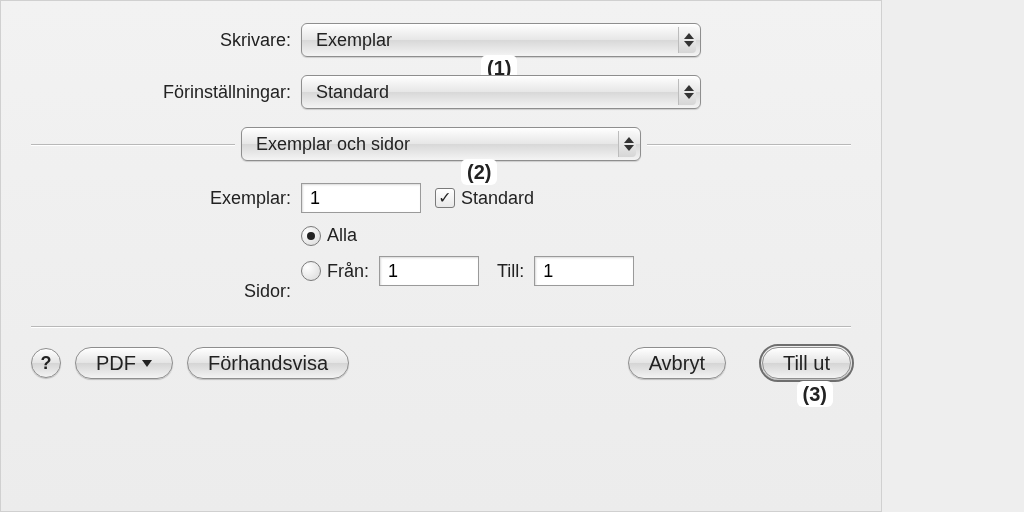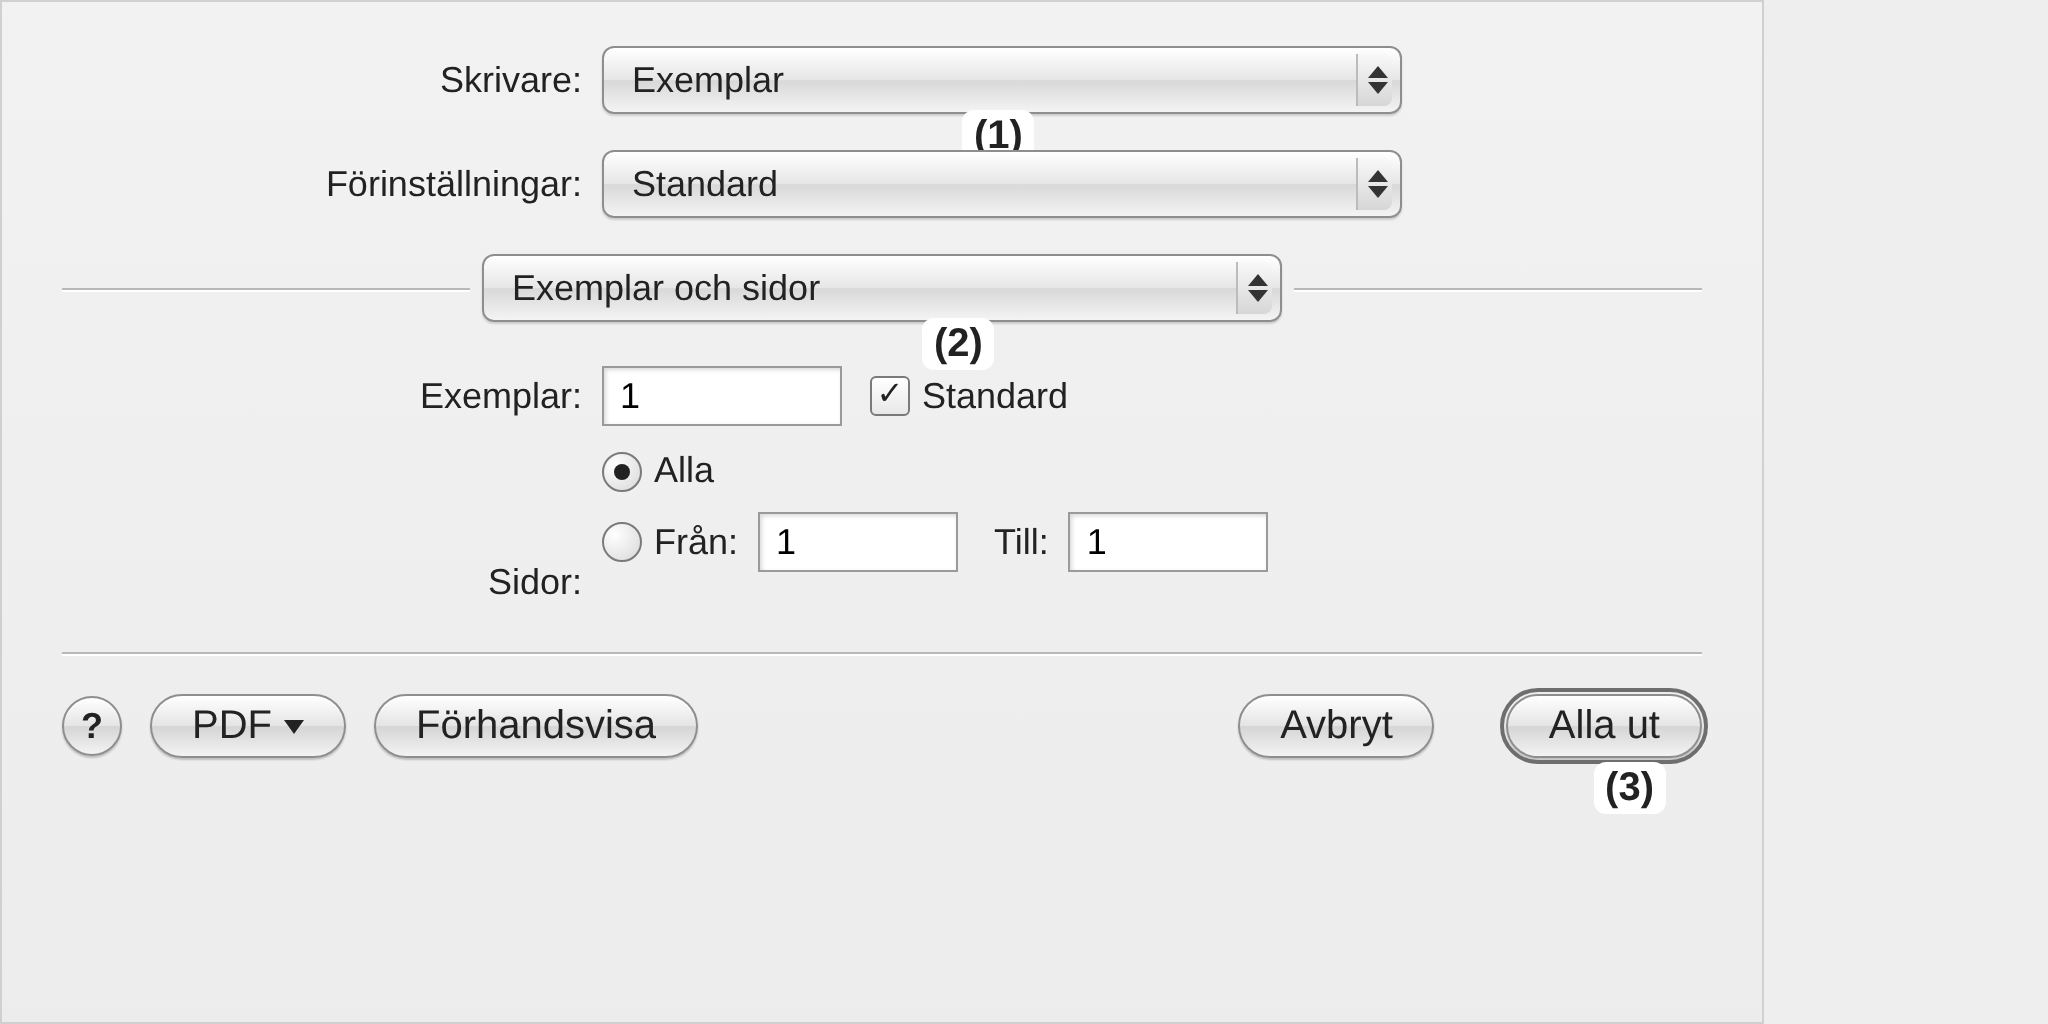--- a/index.html
+++ b/index.html
@@ -277,19 +277,19 @@
       </span>
       <span class="pill-btn">
         <span>Förhandsvisa</span>
       </span>
     </div>
     <div class="footer-right" style="position:relative;gap:36px;">
       <span class="pill-btn">
         <span>Avbryt</span>
       </span>
       <span class="pill-btn default">
-        <span>Alla ut</span>
+        <span>Till ut</span>
       </span>
       <span class="callout" style="right:18px; top:34px;">(3)</span>
     </div>
   </div>
 
 </div>
 
 </body></html>

